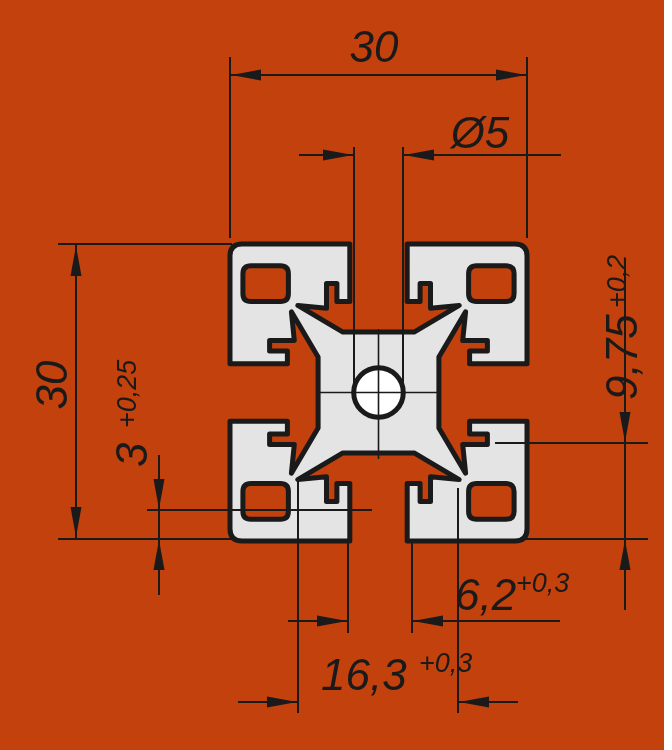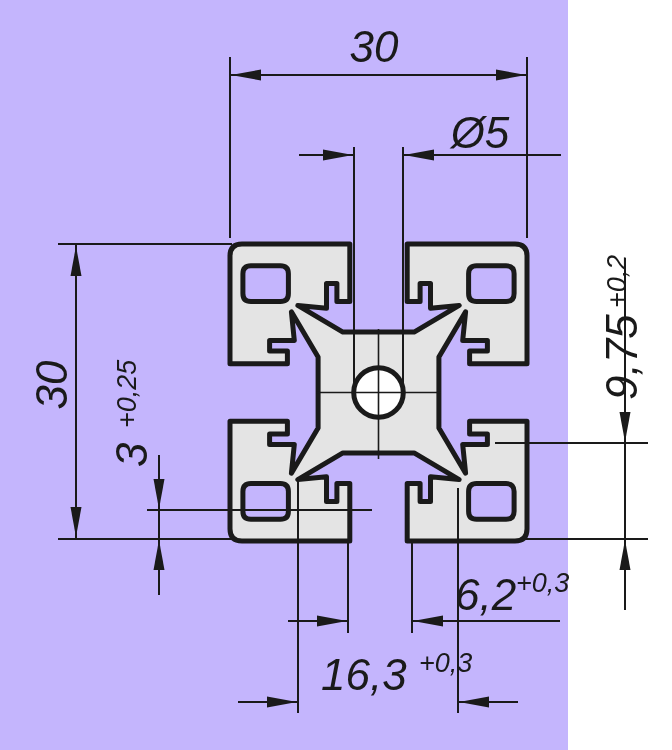--- a/index.html
+++ b/index.html
@@ -6,23 +6,23 @@
     margin: 0;
     padding: 0;
     background: #ffffff;
     width: 672px;
     height: 750px;
     overflow: hidden;
     font-family: "Liberation Sans", sans-serif;
   }
   .stage {
     position: relative;
-    width: 568px;
+    width: 664px;
     height: 750px;
-    background: #c4b5fd;
+    background: #c2410c;
   }
   svg { display: block; }
   .outline   { fill: #e4e4e4; stroke: #1a1a1a; stroke-width: 5; stroke-linejoin: round; fill-rule: evenodd; }
   .bore      { fill: #ffffff; stroke: #1a1a1a; stroke-width: 5; }
   .thin      { stroke: #1a1a1a; stroke-width: 2; fill: none; }
   .hair      { stroke: #1a1a1a; stroke-width: 1.6; fill: none; }
   .arrow     { fill: #1a1a1a; stroke: none; }
   .dimtext   { font-family: "Liberation Sans", sans-serif; font-style: italic; font-size: 44px; fill: #1a1a1a; }
   .toltext   { font-family: "Liberation Sans", sans-serif; font-style: italic; font-size: 27px; fill: #1a1a1a; }
 </style>

